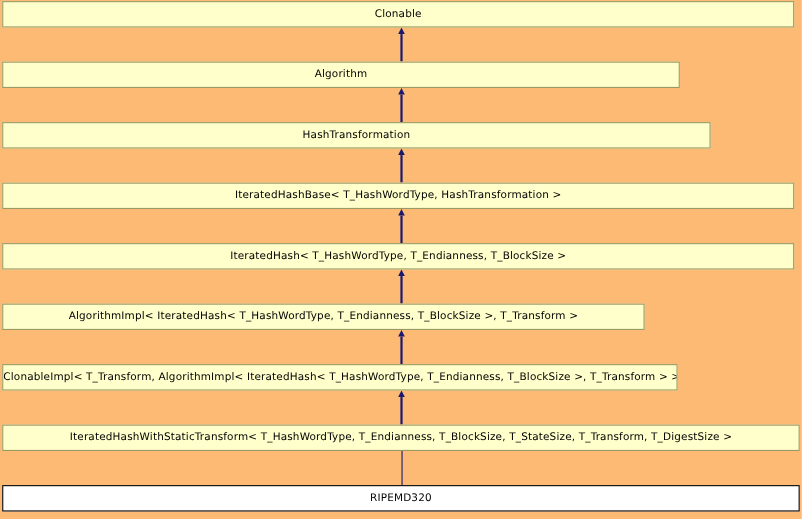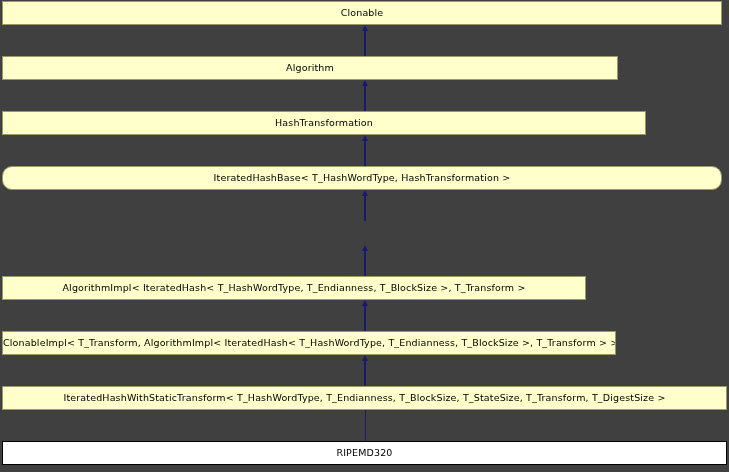--- a/index.html
+++ b/index.html
@@ -8,21 +8,21 @@
     padding: 0;
     background: #ffffff;
   }
   body {
     font-family: "DejaVu Sans", sans-serif;
   }
   #diagram {
     position: relative;
     width: 729px;
     height: 472px;
-    background: #404040;
+    background: #fdba74;
     overflow: hidden;
   }
   .node {
     position: absolute;
     box-sizing: border-box;
     height: 24px;
     line-height: 22px;
     text-align: center;
     font-size: 9.5px;
     color: #000000;
@@ -82,22 +82,25 @@
     <div class="plain-line" style="left: 365px; top: 410px; height: 31px;"></div>
     <div class="node base" style="left: 2px; top: 1px; width: 720px;">
       <span class="label">Clonable</span>
     </div>
     <div class="node base" style="left: 2px; top: 56px; width: 616px;">
       <span class="label">Algorithm</span>
     </div>
     <div class="node base" style="left: 2px; top: 111px; width: 644px;">
       <span class="label">HashTransformation</span>
     </div>
-    <div class="node base" style="left: 2px; top: 166px; width: 720px; border-radius: 10px;">
+    <div class="node base" style="left: 2px; top: 166px; width: 720px;">
       <span class="label">IteratedHashBase&lt; T_HashWordType, HashTransformation &gt;</span>
+    </div>
+    <div class="node base" style="left: 2px; top: 221px; width: 720px;">
+      <span class="label">IteratedHash&lt; T_HashWordType, T_Endianness, T_BlockSize &gt;</span>
     </div>
     <div class="node base" style="left: 2px; top: 276px; width: 584px;">
       <span class="label">AlgorithmImpl&lt; IteratedHash&lt; T_HashWordType, T_Endianness, T_BlockSize &gt;, T_Transform &gt;</span>
     </div>
     <div class="node base" style="left: 2px; top: 331px; width: 614px;">
       <span class="label">ClonableImpl&lt; T_Transform, AlgorithmImpl&lt; IteratedHash&lt; T_HashWordType, T_Endianness, T_BlockSize &gt;, T_Transform &gt; &gt;</span>
     </div>
     <div class="node base" style="left: 2px; top: 386px; width: 725px;">
       <span class="label">IteratedHashWithStaticTransform&lt; T_HashWordType, T_Endianness, T_BlockSize, T_StateSize, T_Transform, T_DigestSize &gt;</span>
     </div>

